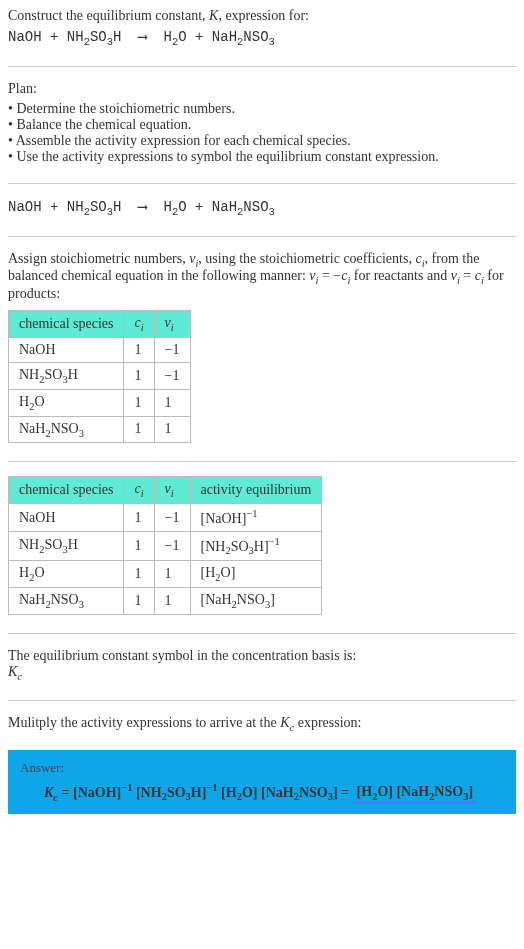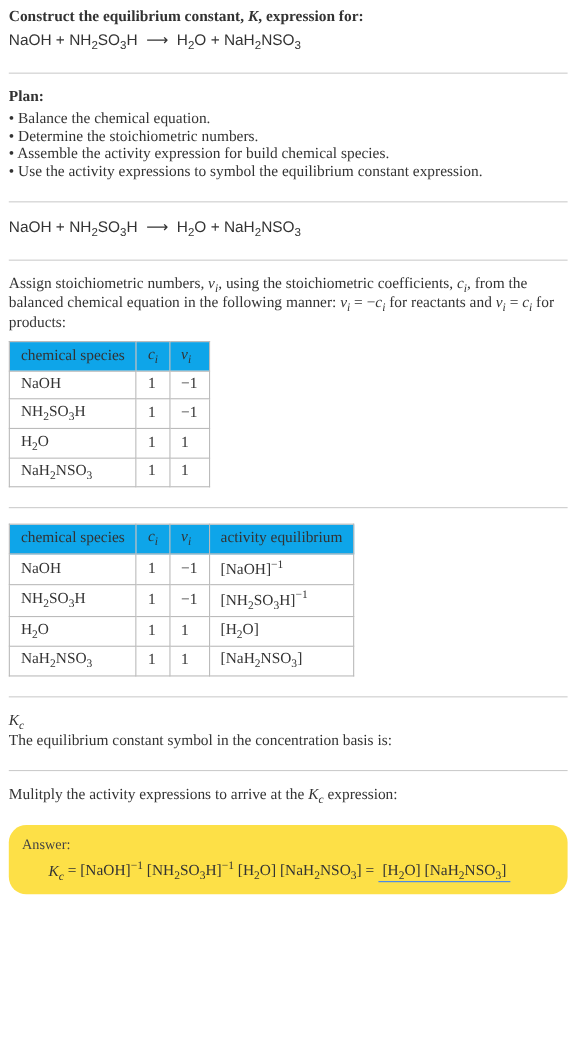--- a/index.html
+++ b/index.html
@@ -18,24 +18,23 @@
     .section {
       margin-bottom: 18px;
     }
     hr {
       border: none;
       border-top: 1px solid #ccc;
       margin: 14px 0;
     }
     .heading {
       margin-bottom: 4px;
-      font-weight: bold;
     }
     .equation {
-      font-family: Liberation Sans, sans-serif;
+      font-family: Liberation Mono, monospace;
       margin: 2px 0;
     }
     .sub {
       vertical-align: sub;
       font-size: 0.75em;
     }
     .sup {
       vertical-align: super;
       font-size: 0.75em;
     }
@@ -53,70 +52,70 @@
       border-collapse: collapse;
       margin: 8px 0;
     }
     th, td {
       border: 1px solid #bbb;
       padding: 4px 10px;
       text-align: left;
       font-weight: normal;
     }
     th {
+      background: #5eead4;
+    }
+    .answer-box {
       background: #0ea5e9;
-    }
-    .answer-box {
-      background: #fde047;
       padding: 10px 12px;
       margin-top: 4px;
-      border-radius: 16px;
     }
     .answer-label {
       font-size: 13px;
       color: #444;
       margin-bottom: 6px;
     }
     .frac {
       display: inline-block;
       vertical-align: middle;
       text-align: center;
     }
     .frac .num {
       display: block;
-      border-bottom: 1px solid #3b82f6;
+      border-bottom: 3px solid #3b82f6;
       padding: 0 4px;
     }
     .frac .den {
       display: block;
       padding: 0 4px;
     }
     .eq-indent {
       padding-left: 24px;
+      font-weight: bold;
     }
     .nowrap {
       white-space: nowrap;
     }
   </style>
 </head>
 <body>
 
 <div class="section">
   <div class="heading">Construct the equilibrium constant, <span class="italic">K</span>, expression for:</div>
   <div class="equation">NaOH + NH<span class="sub">2</span>SO<span class="sub">3</span>H&nbsp;&nbsp;⟶&nbsp;&nbsp;H<span class="sub">2</span>O + NaH<span class="sub">2</span>NSO<span class="sub">3</span></div>
 </div>
 
 <hr>
 
 <div class="section">
   <div class="heading">Plan:</div>
   <ul class="bullet-list">
+    <li>Determine the stoichiometric numbers.</li>
     <li>Balance the chemical equation.</li>
-    <li>Determine the stoichiometric numbers.</li>
-    <li>Assemble the activity expression for build chemical species.</li>
+    <li>Assemble the activity expression for each chemical species.</li>
     <li>Use the activity expressions to symbol the equilibrium constant expression.</li>
   </ul>
 </div>
 
 <hr>
 
 <div class="section">
   <div class="equation">NaOH + NH<span class="sub">2</span>SO<span class="sub">3</span>H&nbsp;&nbsp;⟶&nbsp;&nbsp;H<span class="sub">2</span>O + NaH<span class="sub">2</span>NSO<span class="sub">3</span></div>
 </div>
 
@@ -190,22 +189,22 @@
       <td>1</td>
       <td>[NaH<span class="sub">2</span>NSO<span class="sub">3</span>]</td>
     </tr>
   </tbody>
     </table>
 </div>
 
 <hr>
 
 <div class="section">
+  <div>The equilibrium constant symbol in the concentration basis is:</div>
   <div><span class="italic">K<span class="sub">c</span></span></div>
-  <div>The equilibrium constant symbol in the concentration basis is:</div>
 </div>
 
 <hr>
 
 <div class="section">
   <div>Mulitply the activity expressions to arrive at the <span class="italic">K<span class="sub">c</span></span> expression:</div>
 </div>
 
 <div class="answer-box">
   <div class="answer-label">Answer:</div>

